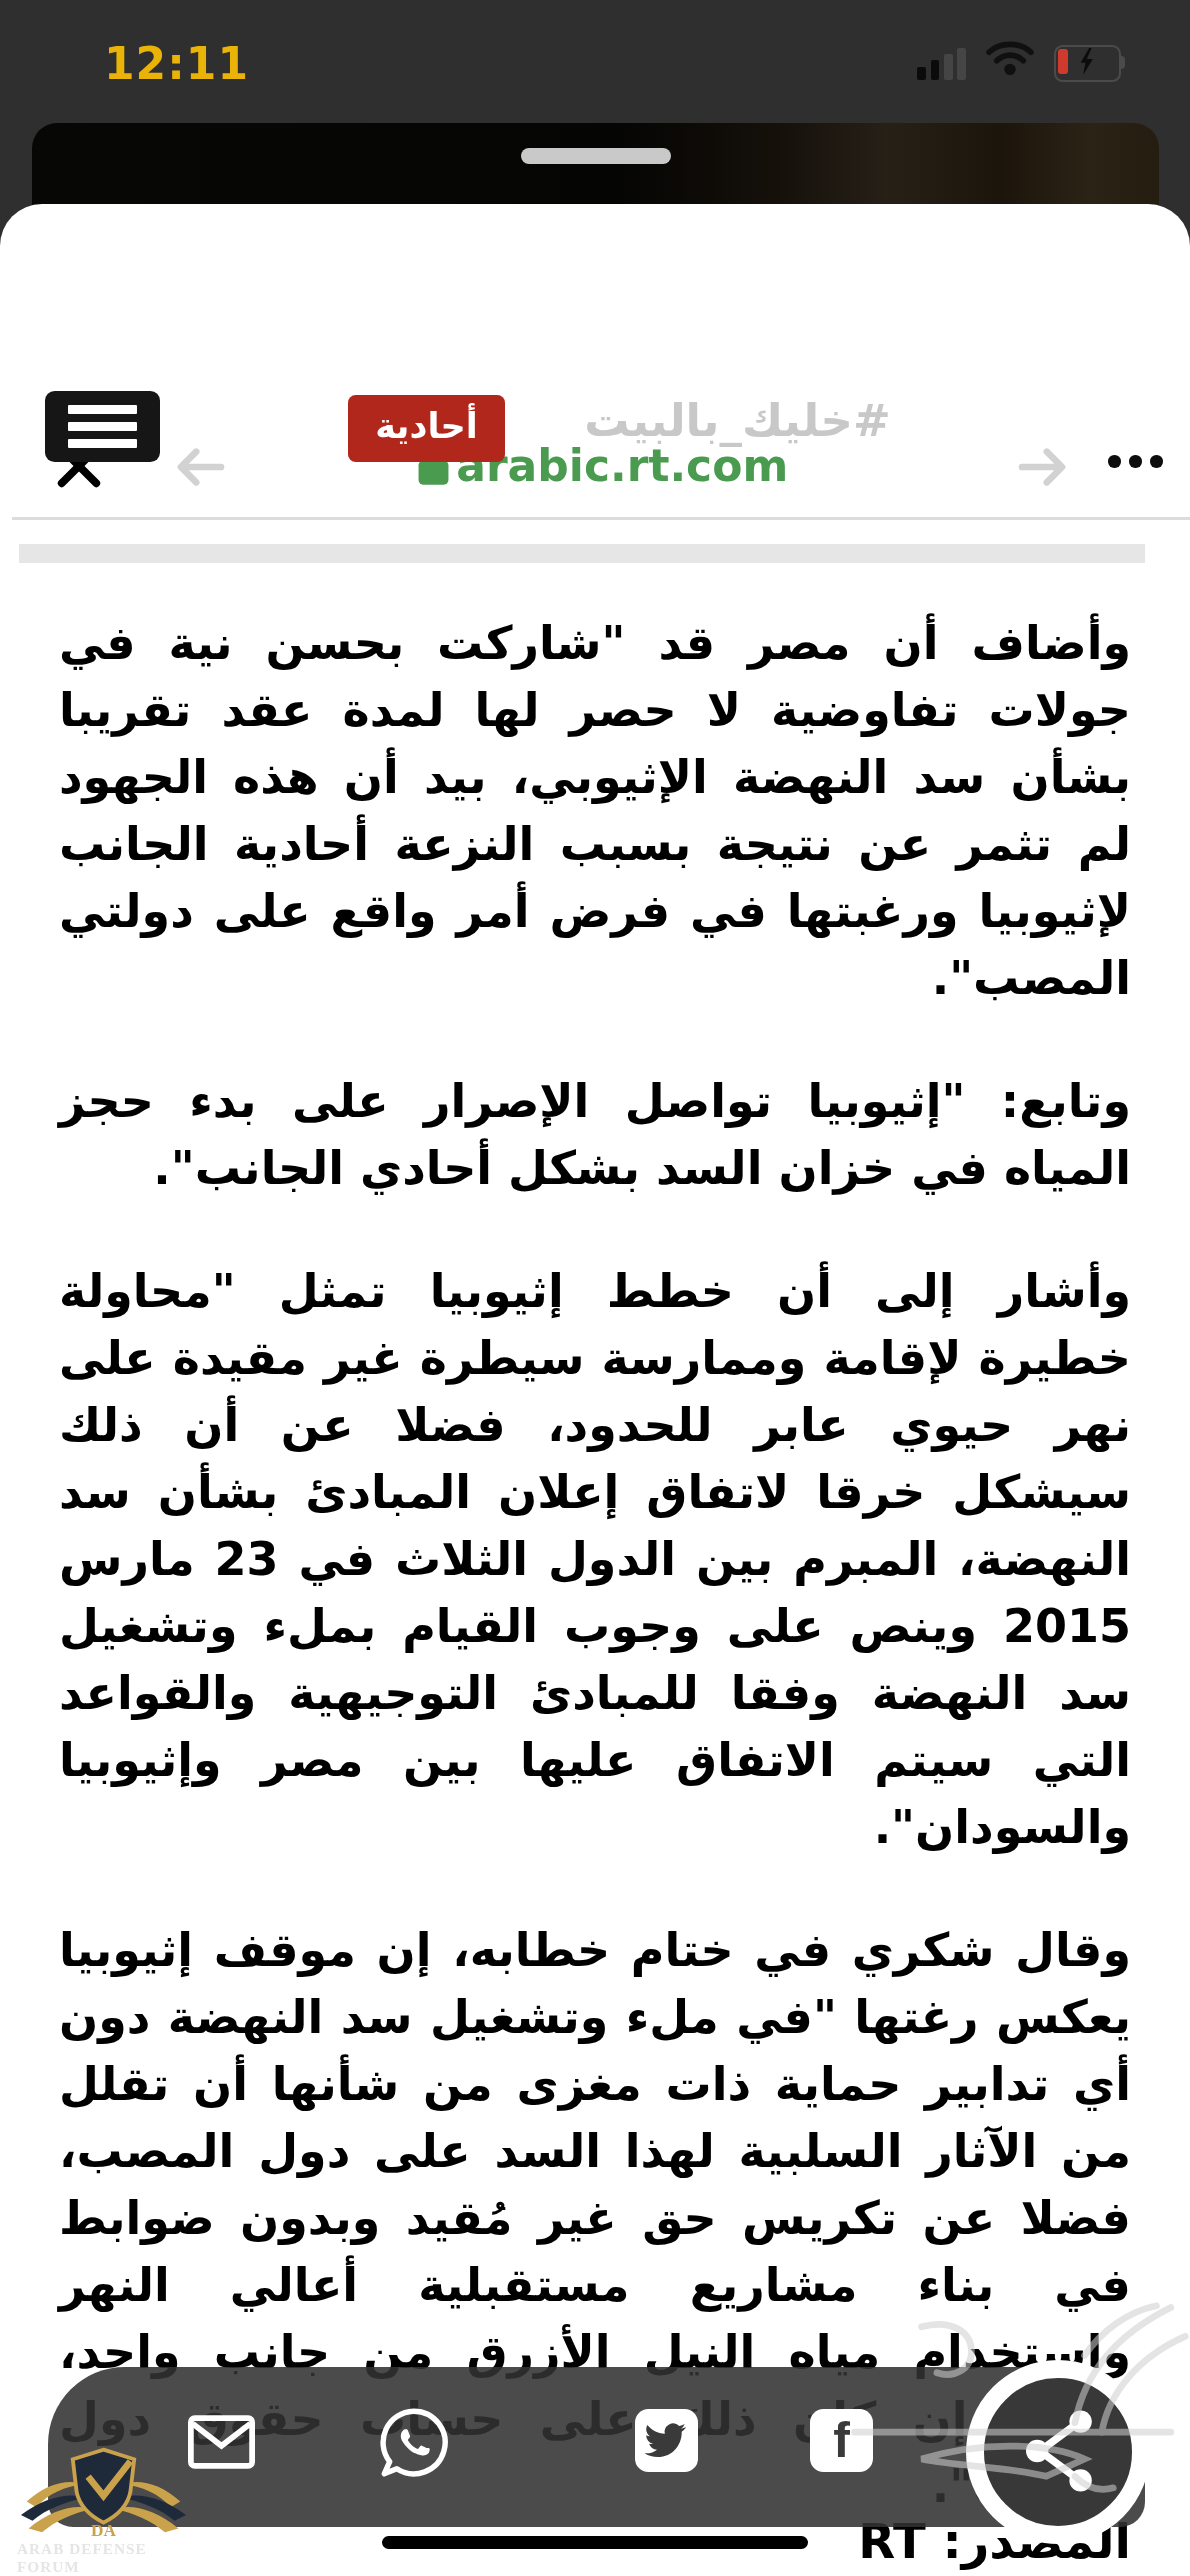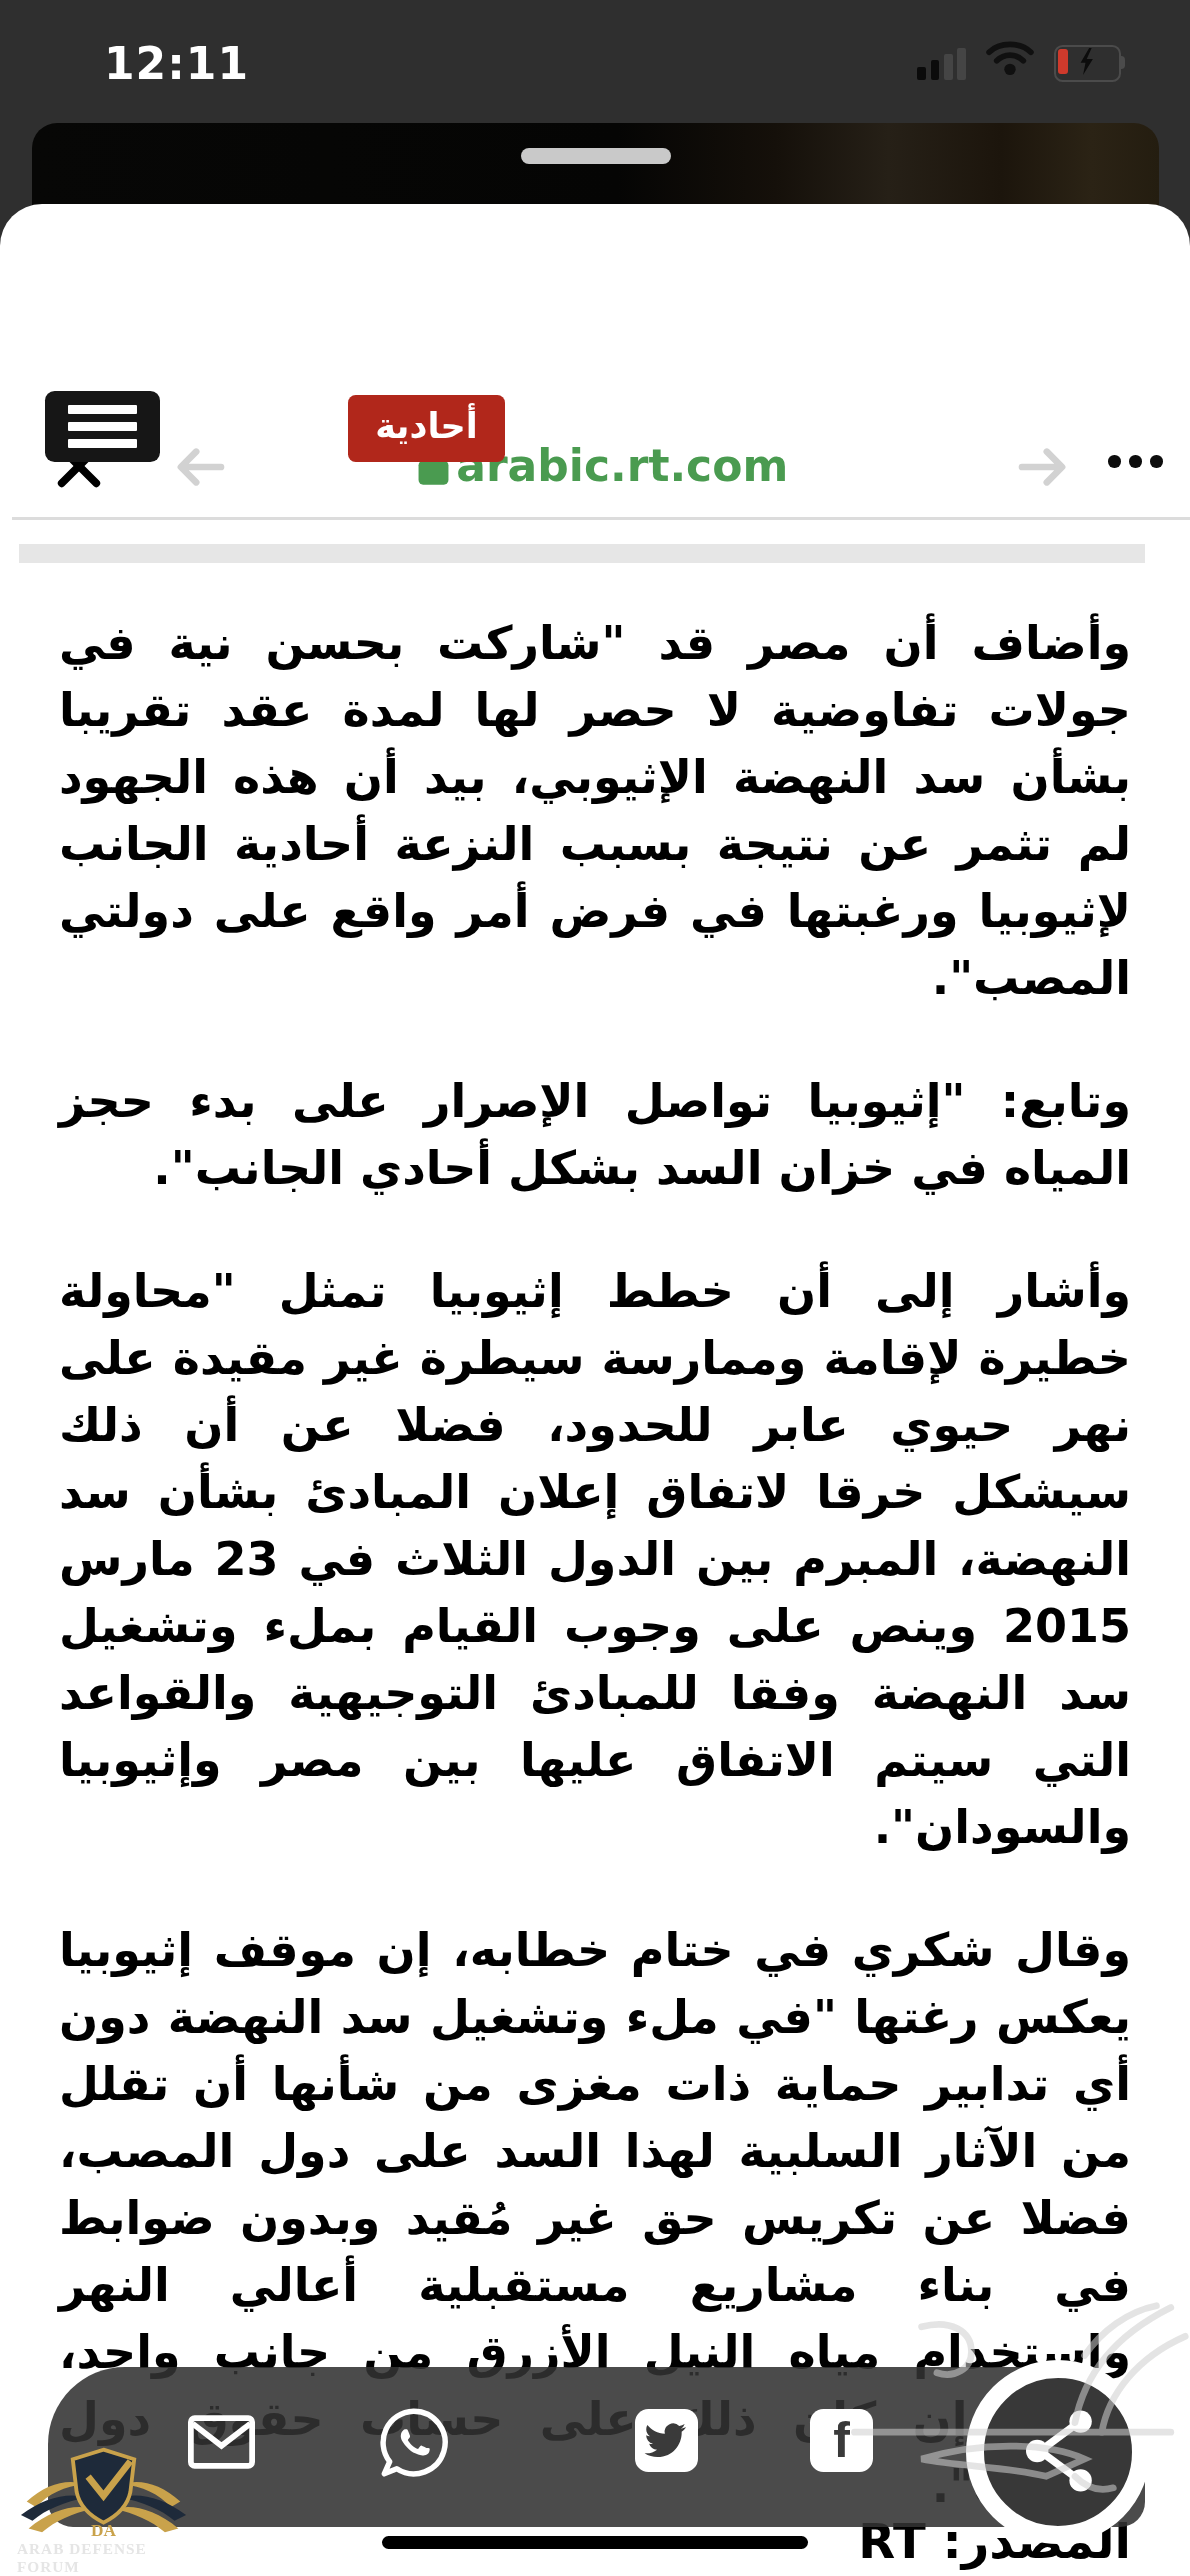--- a/index.html
+++ b/index.html
@@ -1,21 +1,21 @@
 <!DOCTYPE html>
 <html lang="ar"><head>
 <meta charset="utf-8">
 <style>
   html,body{margin:0;padding:0;}
   body{width:1190px;height:2576px;overflow:hidden;background:#2f2f2f;font-family:"DejaVu Sans",sans-serif;}
   .phone{position:relative;width:1190px;height:2576px;background:#2f2f2f;overflow:hidden;}
 
   
   .statusbar{position:absolute;top:0;left:0;right:0;height:123px;}
-  .sb-time{position:absolute;left:104px;top:38px;font-size:44px;font-weight:700;color:#ffffff;letter-spacing:1px;}
+  .sb-time{position:absolute;left:104px;top:38px;font-size:44px;font-weight:700;color:#eab308;letter-spacing:1px;}
   .sb-icons{position:absolute;right:63px;top:42px;display:flex;align-items:flex-end;gap:19px;height:38px;}
   .sig{display:flex;align-items:flex-end;gap:4.8px;}
   .sig i{display:block;width:8.6px;border-radius:1.9px;}
   .sig i:nth-child(1){height:13.4px;background:#0b0b0b;}
   .sig i:nth-child(2){height:20px;background:#0b0b0b;}
   .sig i:nth-child(3){height:26px;background:#454545;}
   .sig i:nth-child(4){height:32px;background:#454545;}
   .battery{position:relative;width:73px;height:35px;}
   .batt-body{position:absolute;left:0;top:0;width:63px;height:33px;border:2.9px solid #4b4b4b;border-radius:8.6px;}
   .batt-fill{position:absolute;left:3.8px;top:3.8px;width:10.5px;height:25px;background:#cf3a2c;border-radius:2.9px;}
@@ -147,20 +147,21 @@
       </span>
     <div class="bb-divider"></div>
   </div>
 
   <div class="hamburger">
       <i></i>
       <i></i>
       <i></i>
     </div>
   <div class="live-btn">أحادية</div>
+  <div class="hashtag">#خليك_بالبيت</div>
   <div class="gray-strip"></div>
 
   <div class="article">
       <p>وأضاف أن مصر قد "شاركت بحسن نية في جولات تفاوضية لا حصر لها لمدة عقد تقريبا بشأن سد النهضة الإثيوبي، بيد أن هذه الجهود لم تثمر عن نتيجة بسبب النزعة أحادية الجانب لإثيوبيا ورغبتها في فرض أمر واقع على دولتي المصب".</p>
       <p>وتابع: "إثيوبيا تواصل الإصرار على بدء حجز المياه في خزان السد بشكل أحادي الجانب".</p>
       <p>وأشار إلى أن خطط إثيوبيا تمثل "محاولة خطيرة لإقامة وممارسة سيطرة غير مقيدة على نهر حيوي عابر للحدود، فضلا عن أن ذلك سيشكل خرقا لاتفاق إعلان المبادئ بشأن سد النهضة، المبرم بين الدول الثلاث في 23 مارس 2015 وينص على وجوب القيام بملء وتشغيل سد النهضة وفقا للمبادئ التوجيهية والقواعد التي سيتم الاتفاق عليها بين مصر وإثيوبيا والسودان".</p>
       <p>وقال شكري في ختام خطابه، إن موقف إثيوبيا يعكس رغتها "في ملء وتشغيل سد النهضة دون أي تدابير حماية ذات مغزى من شأنها أن تقلل من الآثار السلبية لهذا السد على دول المصب، فضلا عن تكريس حق غير مُقيد وبدون ضوابط في بناء مشاريع مستقبلية أعالي النهر واستخدام مياه النيل الأزرق من جانب واحد، حتى وإن كان ذلك على حساب حقوق دول المصب".</p>
     </div>
   <div class="source-line">المصدر: RT</div>
 

